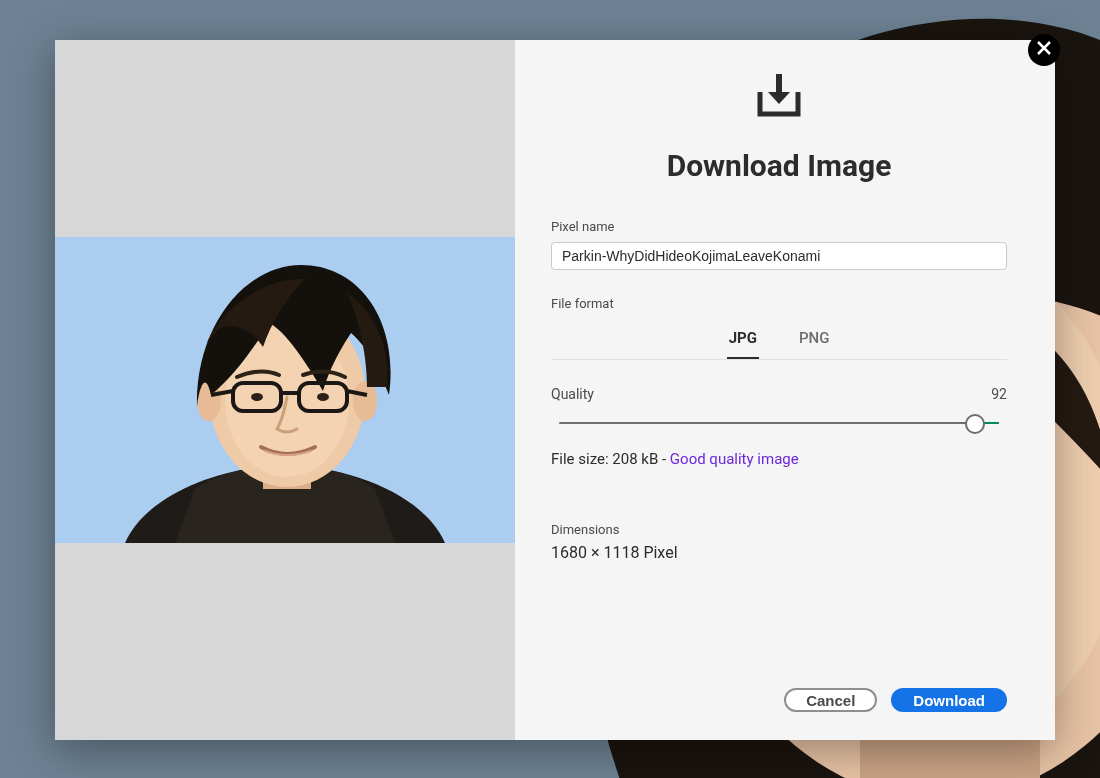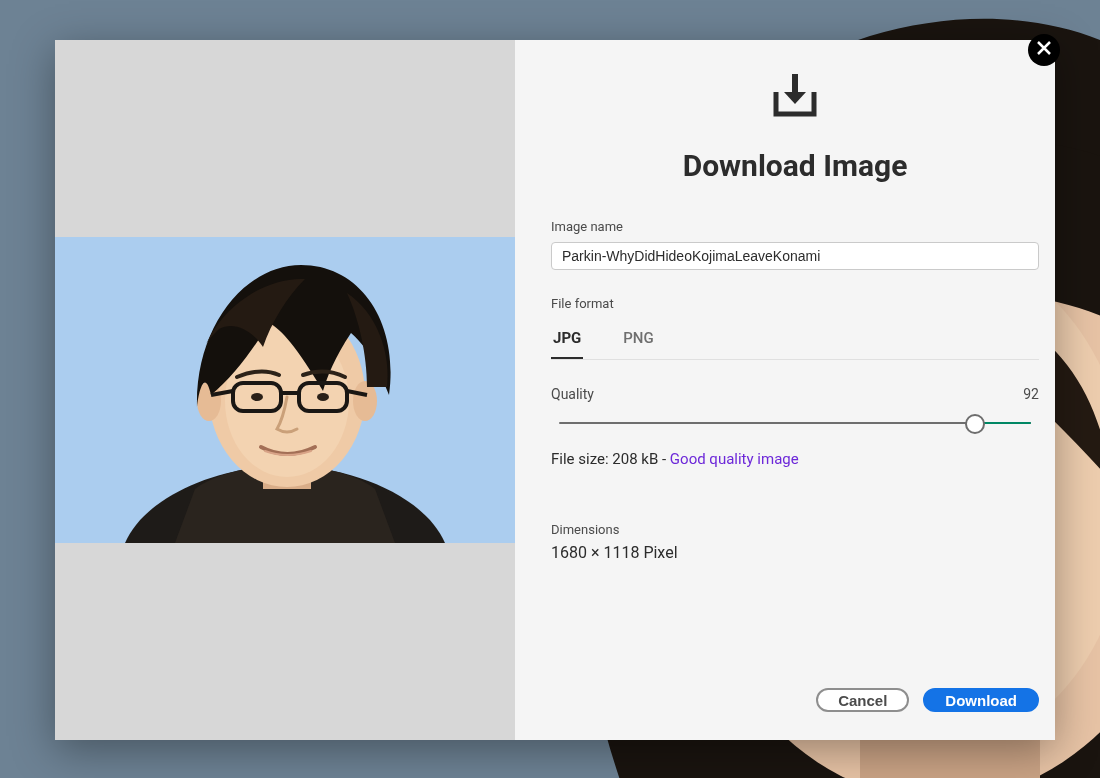--- a/index.html
+++ b/index.html
@@ -34,21 +34,21 @@
     .preview-pane {
       width:460px; background:#d7d7d7;
       display:flex; align-items:center; justify-content:center;
     }
     .preview-image { width:460px; height:306px; }
     .preview-image svg { width:100%; height:100%; display:block; }
 
     
     .form-pane {
       flex:1; background:#f5f5f5;
-      padding:32px 16px 28px 36px;
+      padding:32px 48px 28px 36px;
       display:flex; flex-direction:column;
     }
 
     .dl-icon { text-align:center; margin-top:0; margin-bottom:24px; }
     .dl-icon svg { width:54px; height:48px; }
 
     h1.title {
       text-align:center; font-size:30px; font-weight:700; color:#2c2c2c;
       margin-bottom:36px;
     }
@@ -59,21 +59,21 @@
 
     .text-input {
       width:100%; height:28px; padding:0 10px;
       border:1px solid #cacaca; border-radius:4px; background:#fff;
       font-size:14px; color:#2c2c2c;
     }
 
     .block { margin-bottom:26px; }
 
     
-    .tabs { display:flex; gap:38px; border-bottom:1px solid #e0e0e0; margin-top:12px; }
+    .tabs { display:flex; gap:38px; border-bottom:1px solid #e0e0e0; margin-top:12px;justify-content:center; }
     .tab {
       font-size:15px; color:#6e6e6e; padding:6px 2px 10px 2px; cursor:pointer;
       border-bottom:2px solid transparent; font-weight:500;
     }
     .tab.active { color:#2c2c2c; font-weight:700; border-bottom:2px solid #2c2c2c; }
 
     
     .quality-row { display:flex; justify-content:space-between; font-size:14px; color:#4b4b4b; margin-bottom:10px; }
     .slider-wrap { position:relative; height:24px; margin-bottom:14px; }
     .track { position:absolute; left:8px; right:8px; top:10px; height:2px; background:#6e6e6e; border-radius:1px; }
@@ -187,21 +187,21 @@
         <g fill="#2c2c2c">
           <rect x="24" y="2" width="6" height="20"></rect>
           <path d="M16,20 h22 l-11,12 z"></path>
         </g>
       </svg>
     </div>
 
     <h1 class="title">Download Image</h1>
 
     <div class="block">
-      <label class="field-label">Image name</label>
+      <label class="field-label">Pixel name</label>
       <input class="text-input" type="text" value="Parkin-WhyDidHideoKojimaLeaveKonami" style="">
     </div>
 
     <div class="block">
       <label class="field-label">File format</label>
       <div class="tabs">
         <div class="tab active">JPG</div>
         <div class="tab">PNG</div>
       </div>
     </div>

